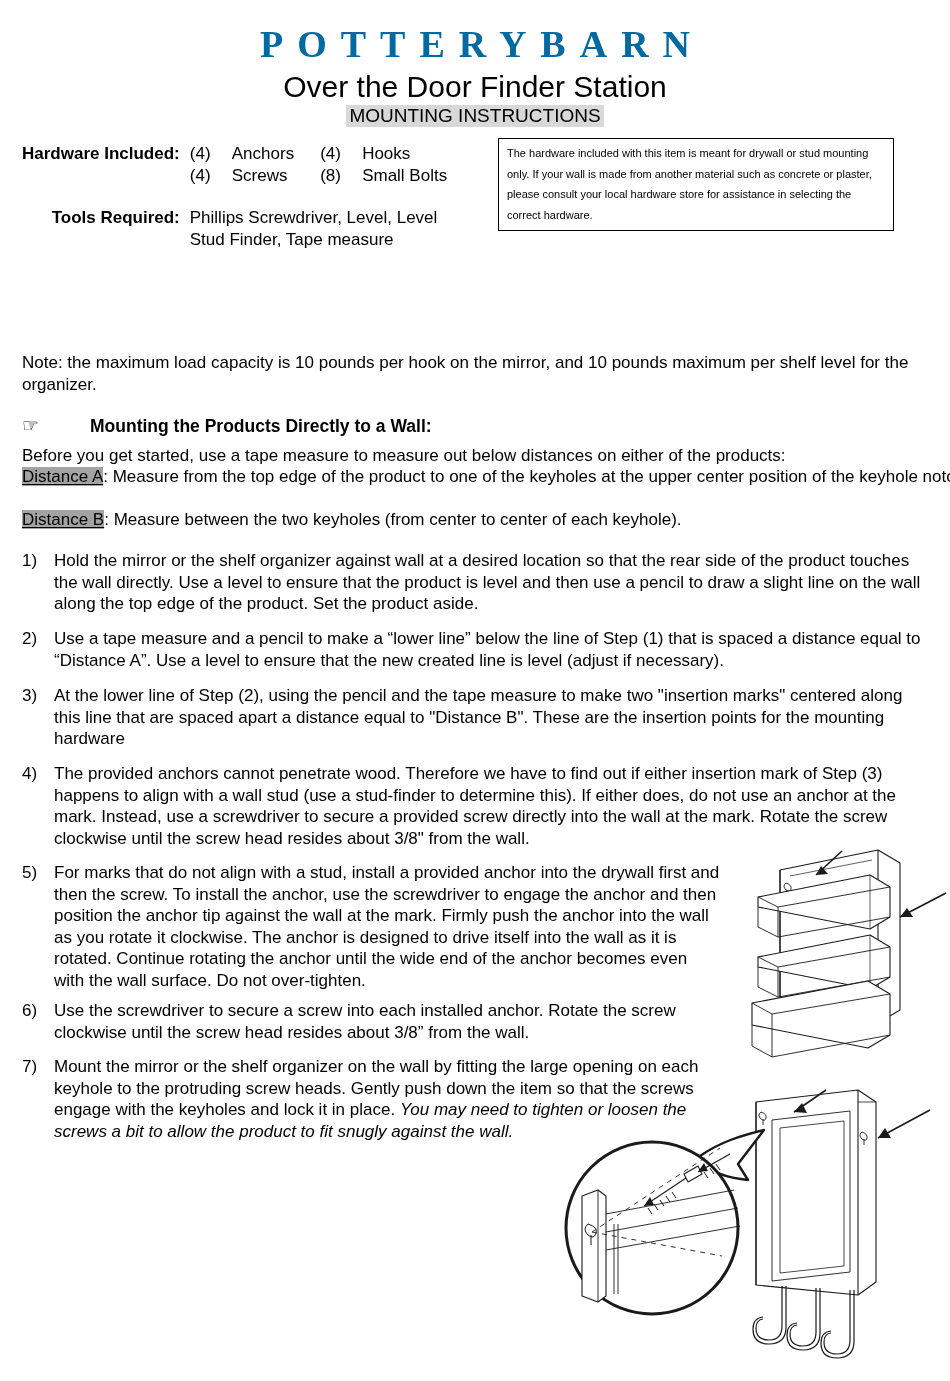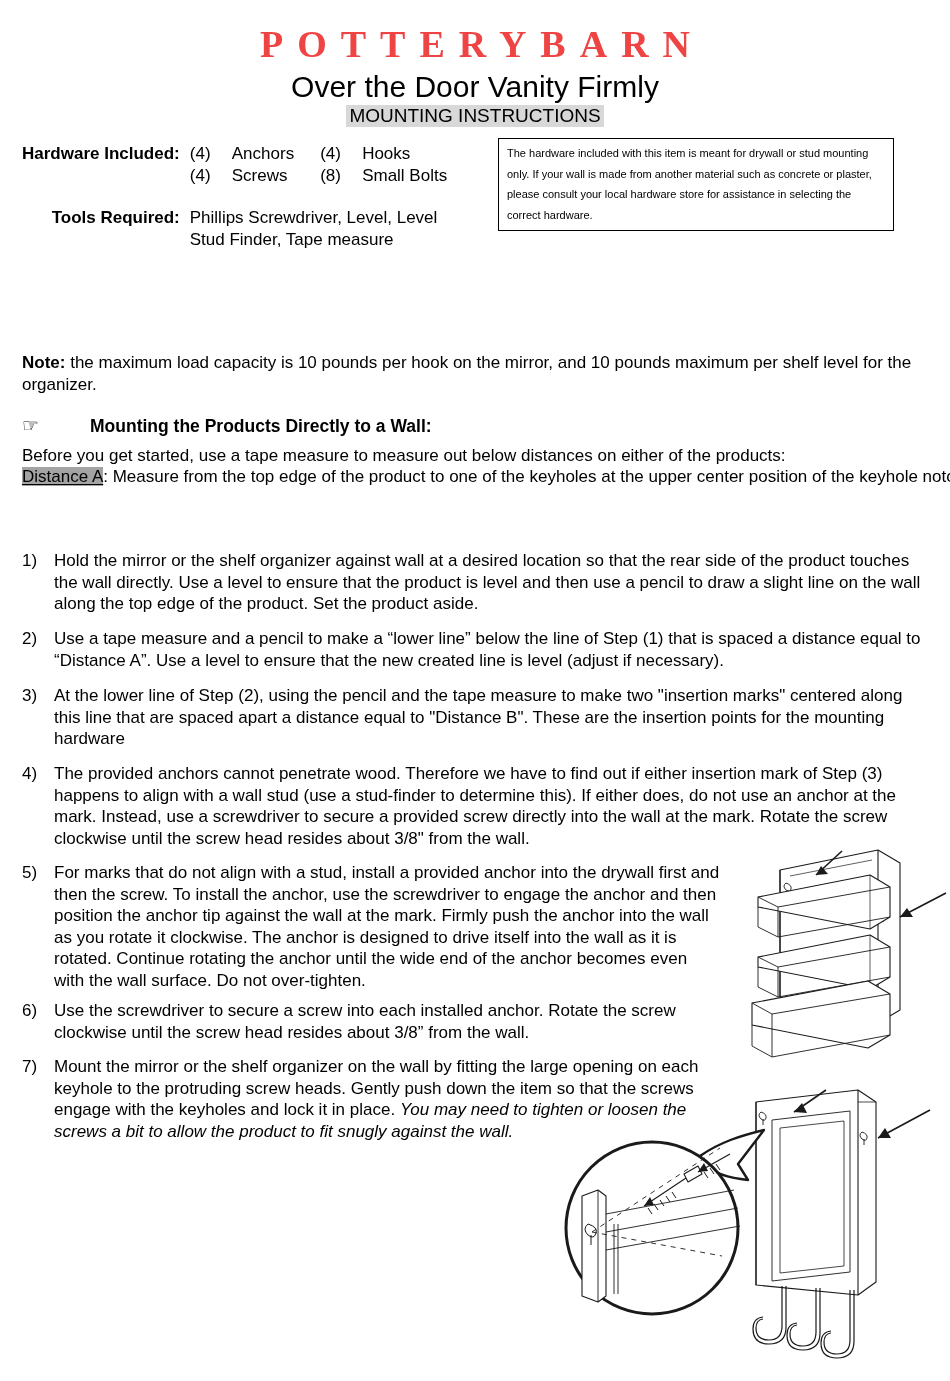--- a/index.html
+++ b/index.html
@@ -22,21 +22,21 @@
   
   .brand {
     text-align: center;
     font-family: "Liberation Serif", serif;
     font-weight: 700;
     font-size: 38px;
     line-height: 44px;
     letter-spacing: 14px;
     padding-top: 22px;
     text-indent: 14px;
-    color: #ef4444;
+    color: #0369a1;
   }
   .product-title {
     text-align: center;
     font-size: 30px;
     line-height: 34px;
     margin-top: 4px;
     font-weight: 400;
   }
   .subtitle-wrap {
     text-align: center;
@@ -90,21 +90,21 @@
 
   
   .para {
     position: absolute;
     left: 22px;
     width: 906px;
     font-size: 17px;
     line-height: 21.5px;
     text-align: left;
   }
-  .bold { font-weight: 700; }
+  .bold { font-weight: 400; }
   .ital { font-style: italic; }
 
   .section-head {
     position: absolute;
     left: 22px;
     font-weight: 700;
     font-size: 17.5px;
     line-height: 22px;
   }
   .hand {
@@ -145,21 +145,21 @@
     position: absolute;
   }
   svg { display: block; overflow: visible; }
 </style>
 </head>
 <body>
 
 <div id="page">
 
   <div class="brand">POTTERYBARN</div>
-  <div class="product-title">Over the Door Vanity Firmly</div>
+  <div class="product-title">Over the Door Finder Station</div>
   <div class="subtitle-wrap">
     <span class="subtitle">MOUNTING INSTRUCTIONS</span>
   </div>
 
   <div class="hw-row">
     <table class="hw-table">
       <tbody>
           <tr>
         <td class="hw-label" rowspan="2">Hardware Included:</td>
         <td class="hw-qty">(4)</td>
@@ -197,20 +197,23 @@
   <div class="section-head" style="top:415px;">
     <span class="hand">☞</span><span>Mounting the Products Directly to a Wall:</span>
   </div>
 
   <div class="para" style="top:445px;">Before you get started, use a tape measure to measure out below distances on either of the products:</div>
 
   <div class="para hang" style="top:466px;">
     <span class="dist-tag">Distance A</span><span>: Measure from the top edge of the product to one of the keyholes at the upper center position of the keyhole notch.</span>
   </div>
 
+  <div class="para" style="top:509px;">
+    <span class="dist-tag">Distance B</span><span>: Measure between the two keyholes (from center to center of each keyhole).</span>
+  </div>
 
   <div class="step" style="top:550px; width:906px;">
     <div class="step-inner">
       <div class="step-num">1)</div>
       <div class="step-txt">Hold the mirror or the shelf organizer against wall at a desired location so that the rear side of the product touches the wall directly.  Use a level to ensure that the product is level and then use a pencil to draw a slight line on the wall along the top edge of the product.  Set the product aside.</div>
     </div>
   </div>
 
   <div class="step" style="top:628px; width:906px;">
     <div class="step-inner">

